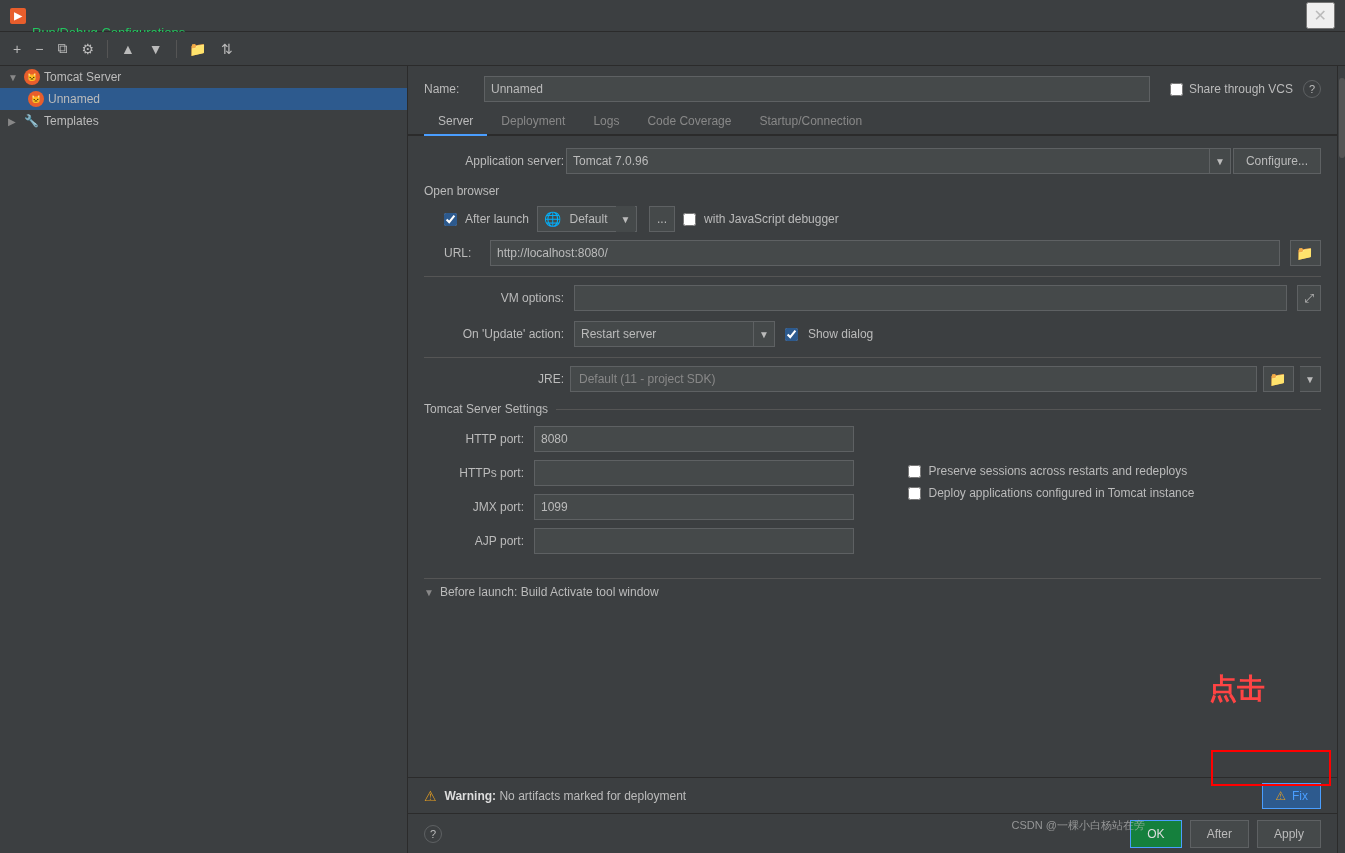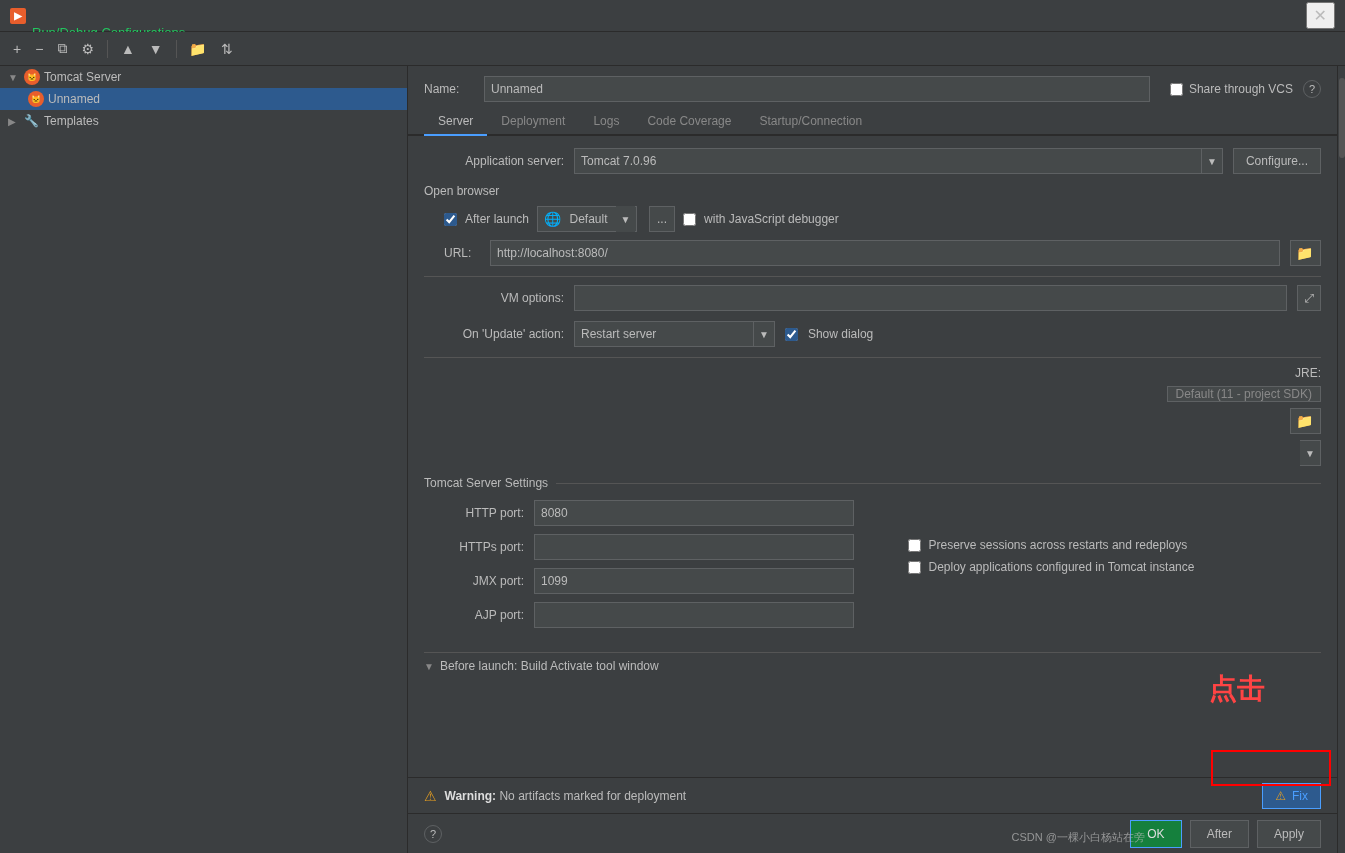--- a/index.html
+++ b/index.html
@@ -288,21 +288,21 @@
     .cb-label {
       color: #bbbbbb;
       font-size: 12px;
     }
 
     
     .app-server-row {
       display: flex;
       align-items: center;
       margin-bottom: 10px;
-      gap: 10px;
+      gap: 2px;
     }
 
     
     .url-row {
       display: flex;
       align-items: center;
       gap: 10px;
       margin-bottom: 10px;
     }
     .browser-select-area {
@@ -348,24 +348,23 @@
     .update-row {
       display: flex;
       align-items: center;
       gap: 10px;
       margin-bottom: 10px;
     }
 
     
     .jre-row {
       display: flex;
-      align-items: flex-end;
+      align-items: center;
       gap: 6px;
       margin-bottom: 10px;
-      flex-direction: column;
     }
     .jre-input-area {
       flex: 1;
       display: flex;
       align-items: center;
       background: #45494a;
       border: 1px solid #5e6163;
       height: 26px;
       padding: 0 8px;
     }
@@ -782,13 +781,13 @@
         <div class="scrollbar-thumb"></div>
       </div>
     </div>
   </div>
 
 </div>
 
 <div class="chinese-annotation" style="position:fixed; right:80px; top:670px; color:#ff4444; font-size:28px; font-weight:bold; pointer-events:none;">点击</div>
 <div class="highlight-box" style="position:fixed; right:14px; top:750px; width:120px; height:36px; border:2px solid #ff0000; pointer-events:none;"></div>
 
-<div style="position:fixed; bottom:8px; right: 200px; color:#bbbbbb; font-size:11px; opacity:0.7; pointer-events:none;">CSDN @一棵小白杨站在旁</div>
+<div style="position:fixed; bottom:20px; right: 200px; color:#bbbbbb; font-size:11px; opacity:0.7; pointer-events:none;">CSDN @一棵小白杨站在旁</div>
 
 </body></html>

